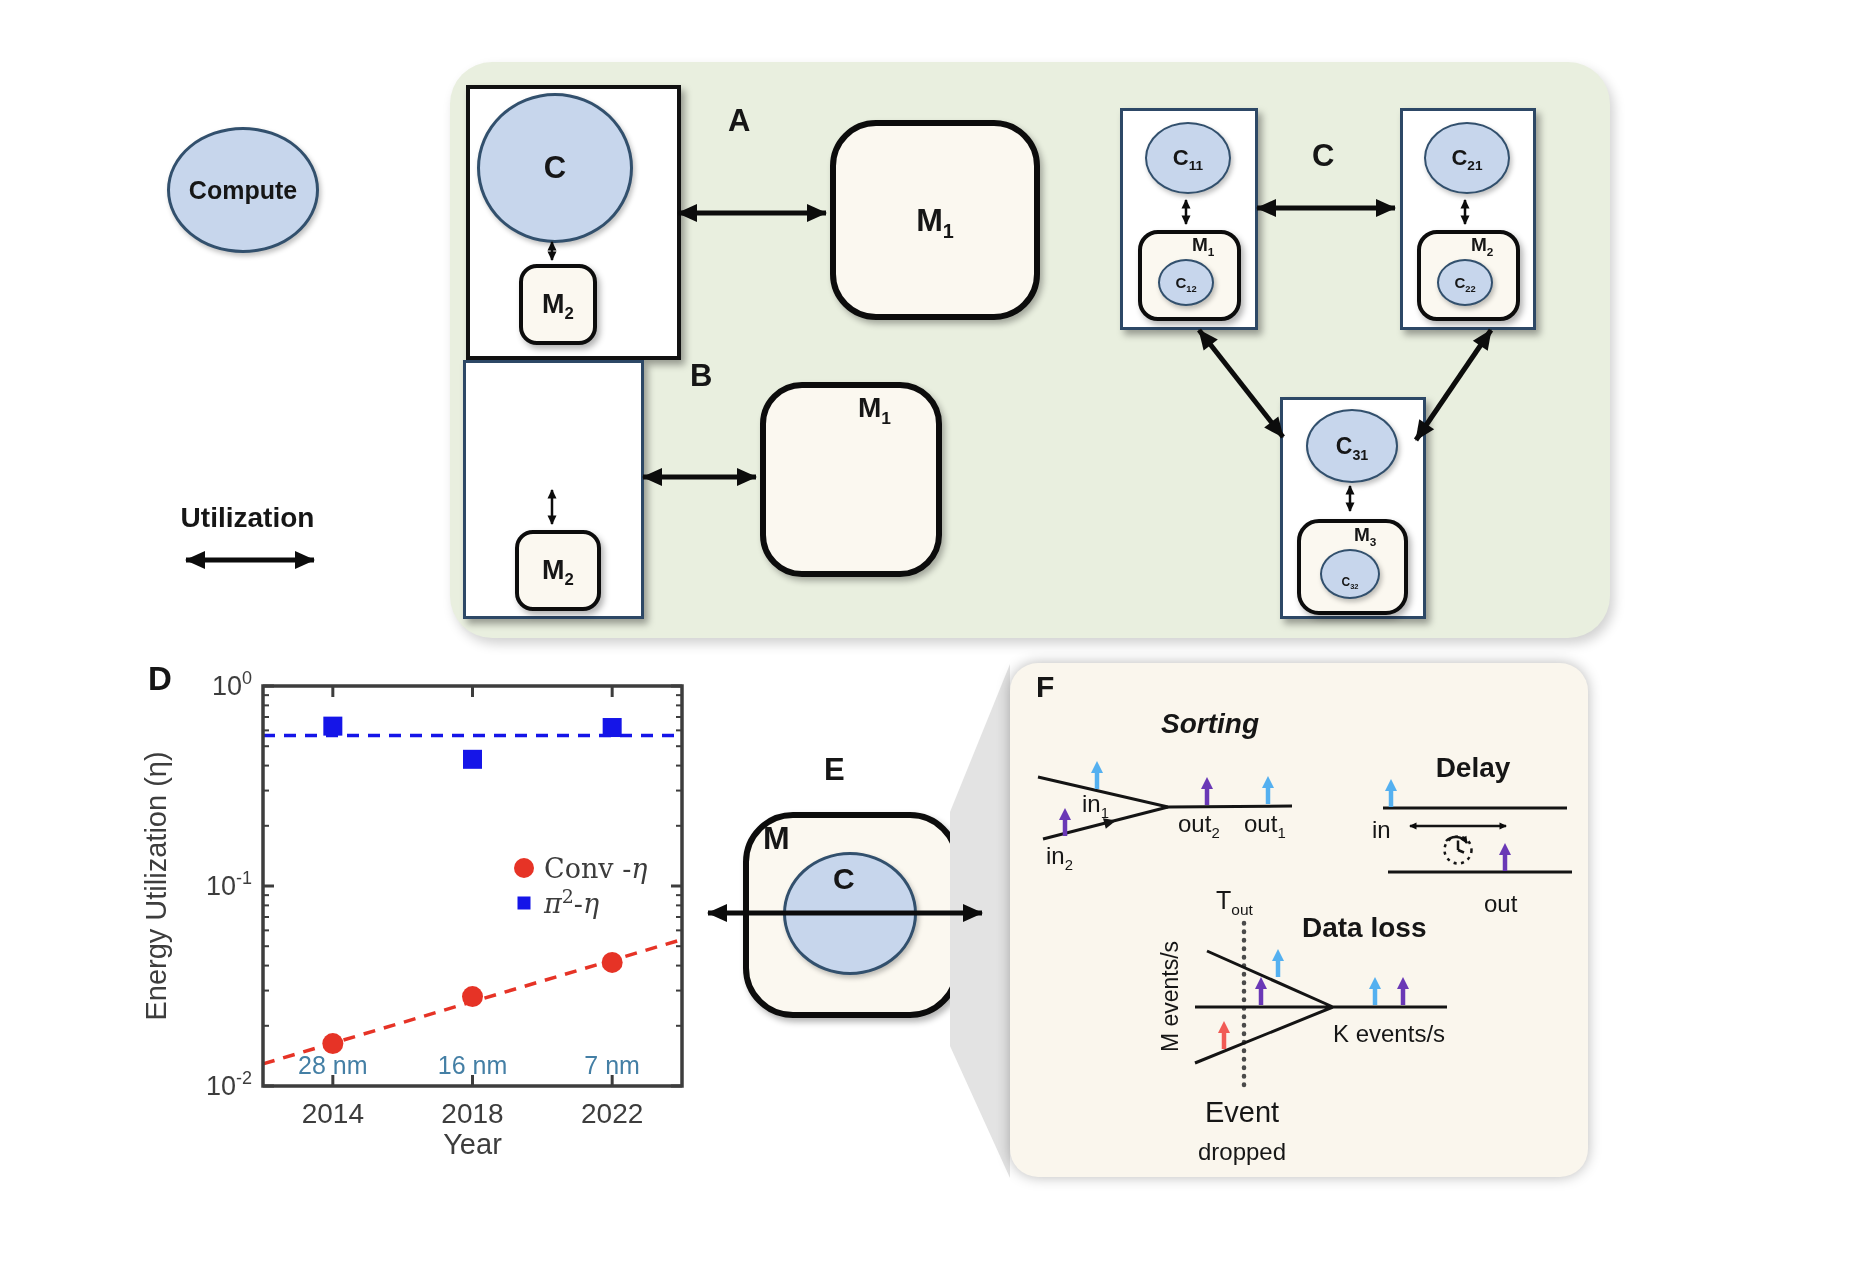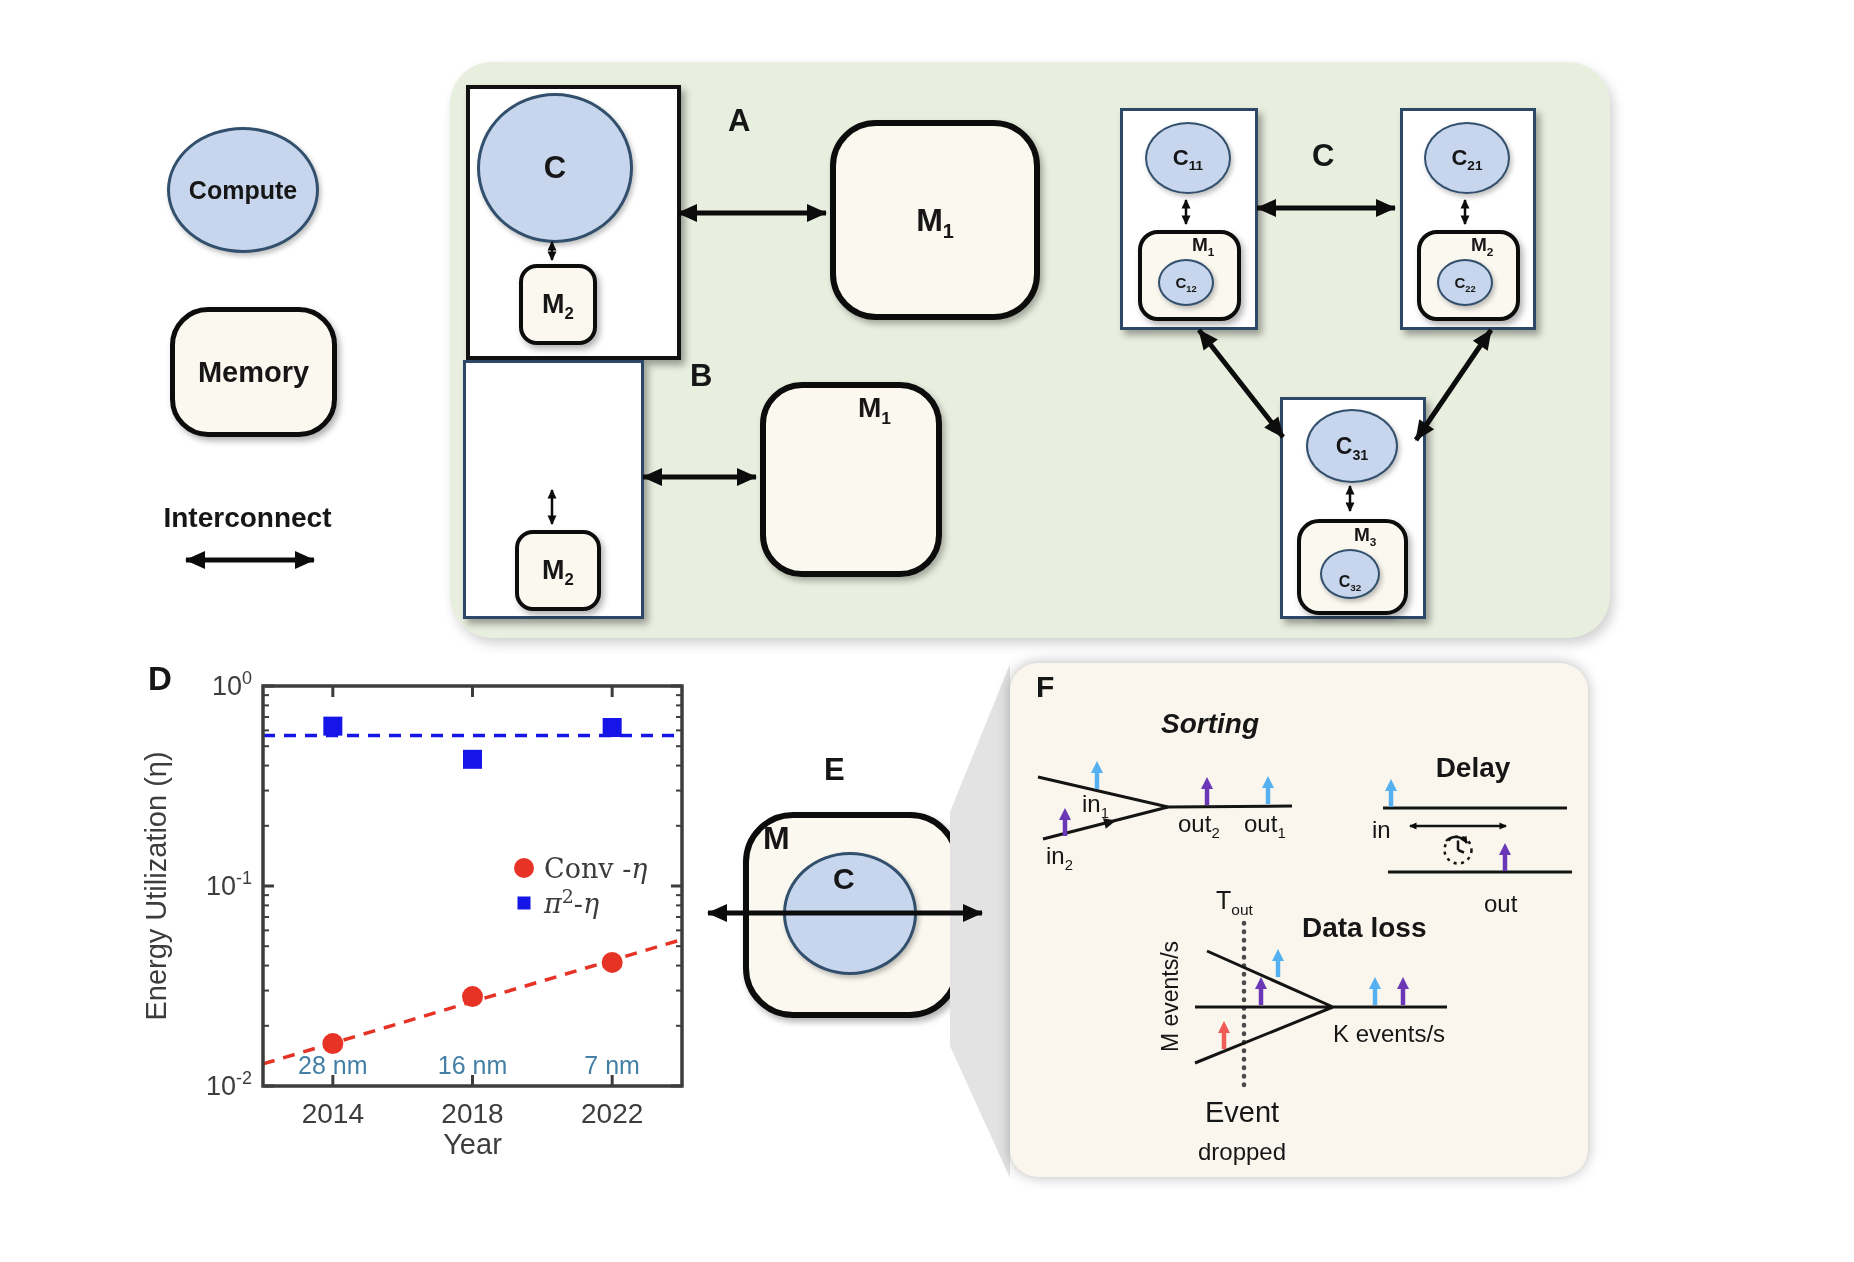--- a/index.html
+++ b/index.html
@@ -60,24 +60,21 @@
       </marker>
       <marker id="mh-red" markerUnits="userSpaceOnUse" markerWidth="15" markerHeight="14" refX="2" refY="7" orient="auto">
         <path d="M1,1 L13,7 L1,13 Z" fill="#f15b55"></path>
       </marker>
     </defs>
   </svg>
 
   <div class="ell" style="left:167px;top:127px;width:146px;height:120px;">
     <span class="b" style="font-size:25px;">Compute</span>
   </div>
-  <div class="mem" style="left:170px;top:307px;width:157px;height:120px;border-radius:38px;">
-    <span class="b" style="font-size:29px;">Memory</span>
-  </div>
-  <div class="t b ctr" style="left:140px;top:502px;width:215px;font-size:28px;">Interconnect</div>
+  <div class="t b ctr" style="left:140px;top:502px;width:215px;font-size:28px;">Utilization</div>
   <svg style="left:170px;top:545px;" width="160" height="30">
     <line x1="16" y1="15" x2="144" y2="15" class="iline" marker-start="url(#bigA)" marker-end="url(#bigA)"></line>
   </svg>
 
   <div class="greenpanel" style="left:450px;top:62px;width:1160px;height:576px;"></div>
 
   <div class="wbox" style="left:466px;top:85px;width:207px;height:267px;"></div>
   <div class="ell" style="left:477px;top:93px;width:150px;height:144px;">
     <span class="b" style="font-size:31px;">C</span>
   </div>
@@ -119,21 +116,21 @@
     <span class="b" style="font-size:15px;"><span>C</span><sub class="s">22</sub></span>
   </div>
 
   <div class="wbox nbox" style="left:1280px;top:397px;width:140px;height:216px;"></div>
   <div class="ell" style="left:1306px;top:409px;width:88px;height:70px;border-width:2.5px;text-align:center;">
     <span class="b" style="font-size:23px;"><span>C</span><sub class="s">31</sub></span>
   </div>
   <div class="mem" style="left:1297px;top:519px;width:103px;height:88px;border-radius:22px;border-width:4px;"></div>
   <div class="t b" style="left:1354px;top:524px;font-size:19px;"><span>M</span><sub class="s">3</sub></div>
   <div class="ell" style="left:1320px;top:549px;width:56px;height:46px;border-width:2px;">
-    <span class="b" style="font-size:16px;margin-top:16px;"><span>C</span><sub class="s">32</sub></span>
+    <span class="b" style="font-size:12px;margin-top:16px;"><span>C</span><sub class="s">32</sub></span>
   </div>
 
   <svg style="left:450px;top:62px;" width="1160" height="576">
     <line x1="228" y1="151" x2="376" y2="151" class="iline" marker-start="url(#bigA)" marker-end="url(#bigA)"></line>
     <line x1="193" y1="415" x2="306" y2="415" class="iline" marker-start="url(#bigA)" marker-end="url(#bigA)"></line>
     <line x1="807" y1="146" x2="945" y2="146" class="iline" marker-start="url(#bigA)" marker-end="url(#bigA)"></line>
     <line x1="749" y1="268" x2="833" y2="375" class="iline" marker-start="url(#bigA)" marker-end="url(#bigA)"></line>
     <line x1="1041" y1="268" x2="966" y2="378" class="iline" marker-start="url(#bigA)" marker-end="url(#bigA)"></line>
     <line x1="102" y1="180" x2="102" y2="198" class="vline" marker-start="url(#smA)" marker-end="url(#smA)"></line>
     <line x1="102" y1="428" x2="102" y2="462" class="vline" marker-start="url(#smA)" marker-end="url(#smA)"></line>

